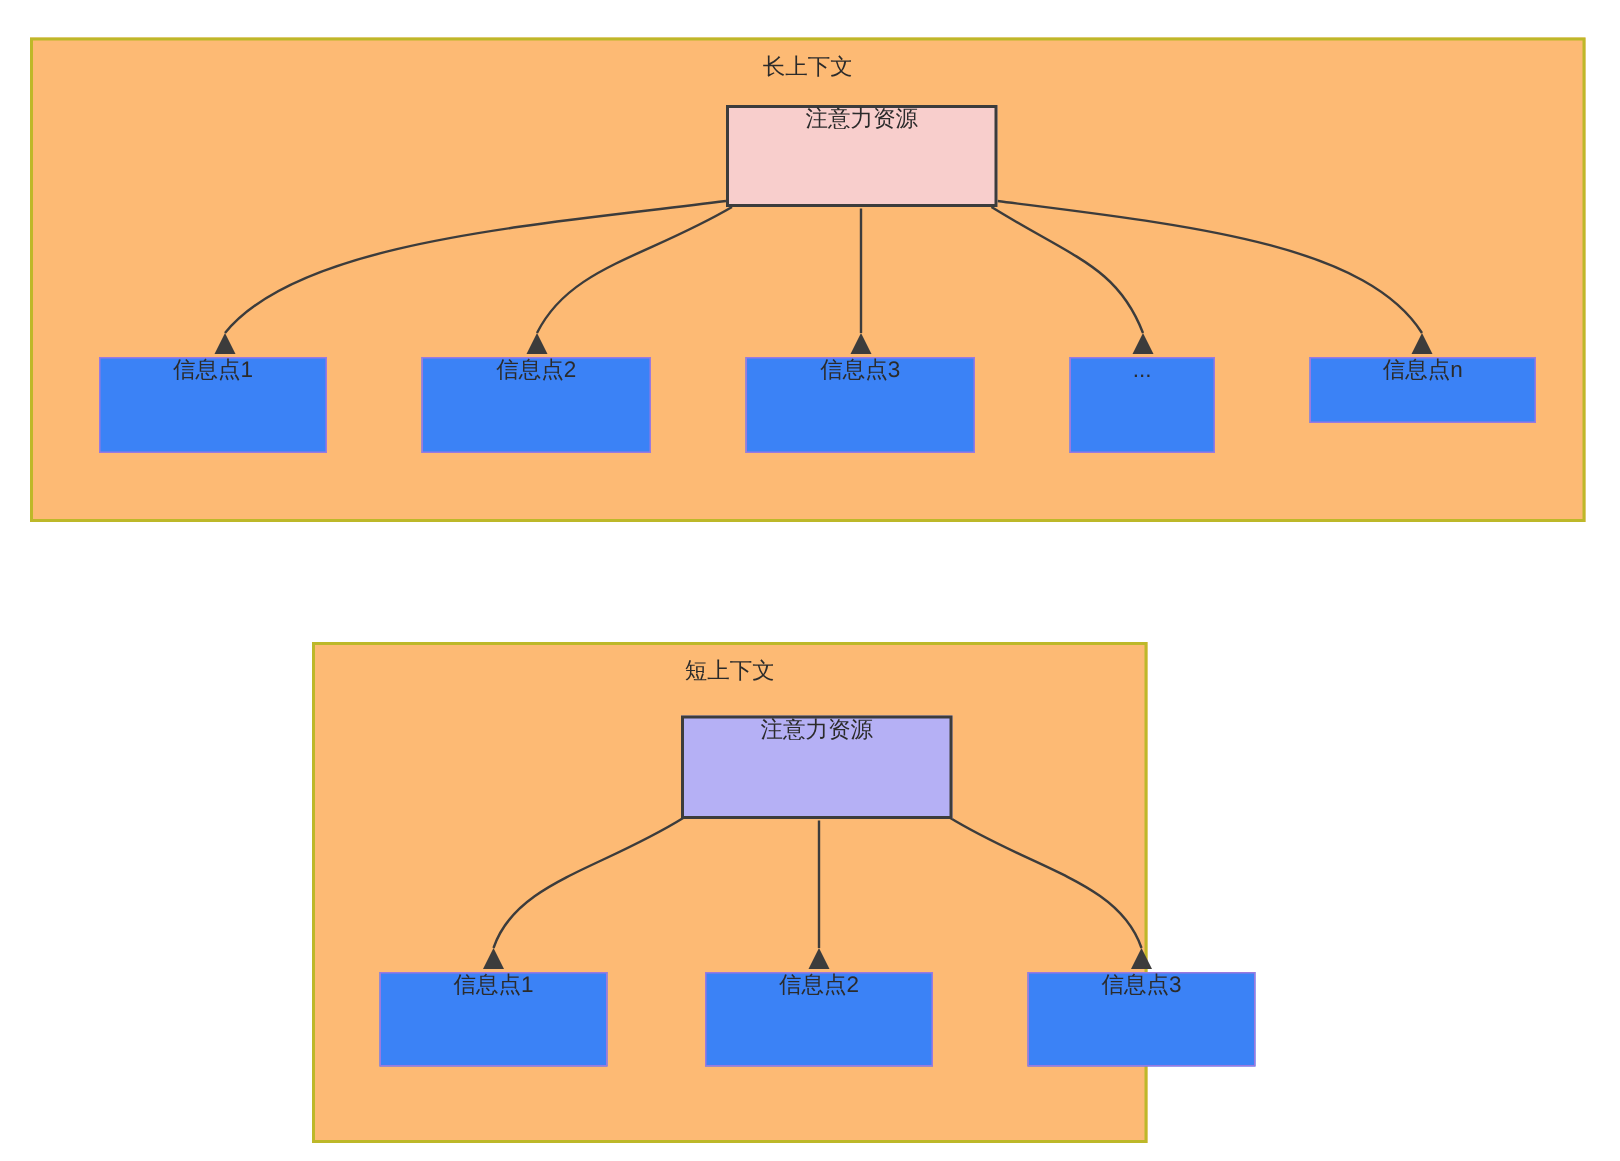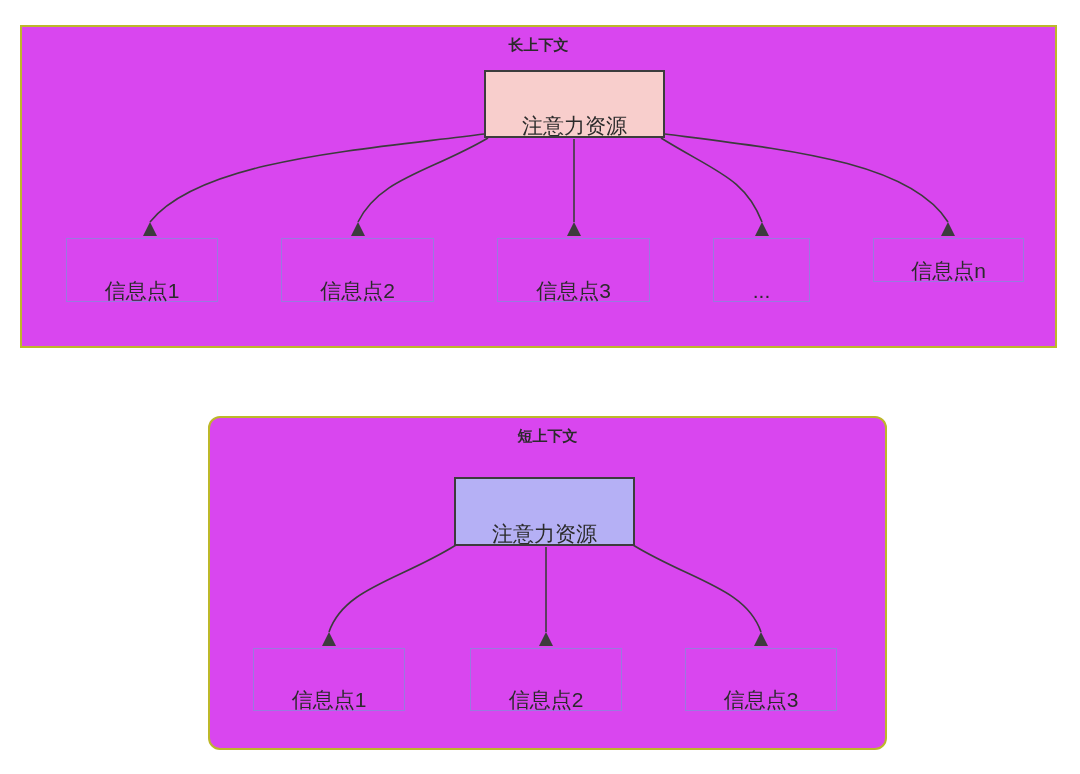--- a/index.html
+++ b/index.html
@@ -19,74 +19,72 @@
     position: absolute;
     left: 0;
     top: 0;
     width: 1080px;
     height: 774px;
   }
 
   
   .group {
     position: absolute;
-    background: #d946ef;
+    background: #fdba74;
     border: 2px solid #bdb829;
     box-sizing: border-box;
-    font-weight: bold;
   }
   #group-long {
     left: 20px;
     top: 25px;
     width: 1037px;
     height: 323px;
   }
   #group-short {
     left: 208px;
-    top: 416px;
-    width: 679px;
+    top: 428px;
+    width: 557px;
     height: 334px;
-    border-radius: 12px;
   }
 
   .group-title {
     position: absolute;
     left: 0;
     right: 0;
     top: 8px;
     text-align: center;
     font-size: 15px;
     color: #2b2b2b;
     line-height: 20px;
     white-space: nowrap;
   }
 
   
   .node {
     position: absolute;
     box-sizing: border-box;
     display: flex;
-    align-items: flex-end;
+    align-items: flex-start;
     justify-content: center;
-    font-size: 21px;
+    font-size: 15px;
     color: #2b2b2b;
     line-height: 1;
     white-space: nowrap;
   }
 
   .node-root-pink {
     background: #f8cecc;
     border: 2px solid #3c3c3c;
   }
   .node-root-blue {
     background: #b5b0f5;
     border: 2px solid #3c3c3c;
   }
   .node-leaf {
-    background: #d946ef;
+    background: #3b82f6;
     border: 1.5px solid #9a79e0;
   }
 
   
   #node-long-root   { left: 484px; top: 70px;  width: 181px; height: 68px; }
   #node-long-leaf-1 { left: 66px;  top: 238px; width: 152px; height: 64px; }
   #node-long-leaf-2 { left: 281px; top: 238px; width: 153px; height: 64px; }
   #node-long-leaf-3 { left: 497px; top: 238px; width: 153px; height: 64px; }
   #node-long-leaf-4 { left: 713px; top: 238px; width: 97px;  height: 64px; }
   #node-long-leaf-5 { left: 873px; top: 238px; width: 151px; height: 44px; }

